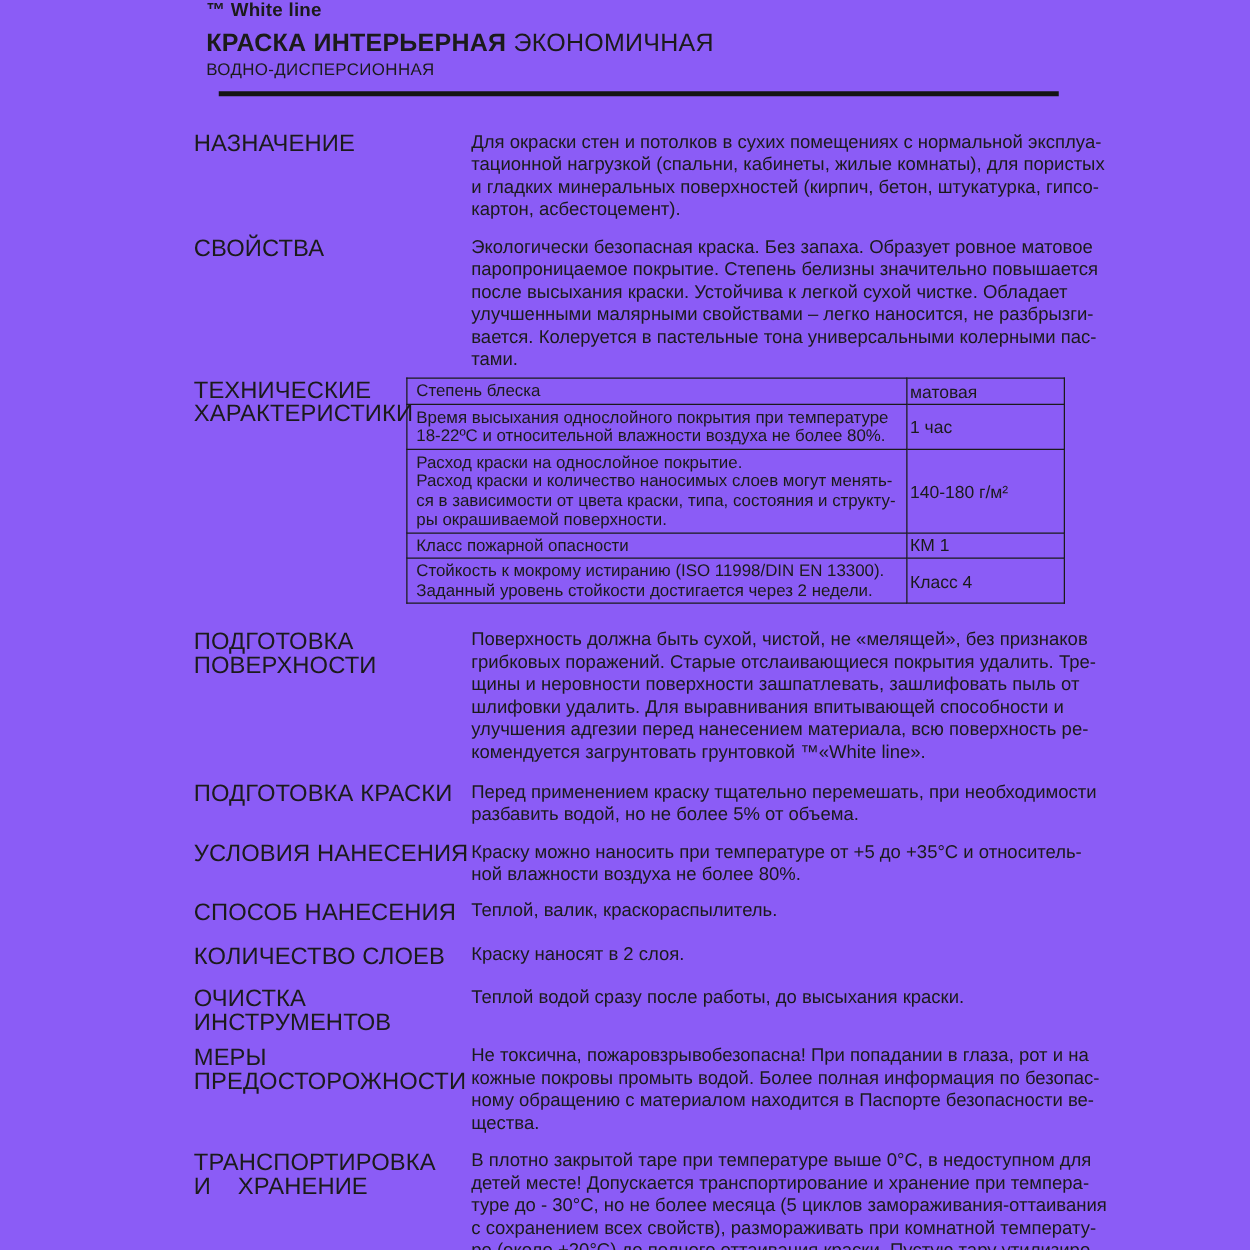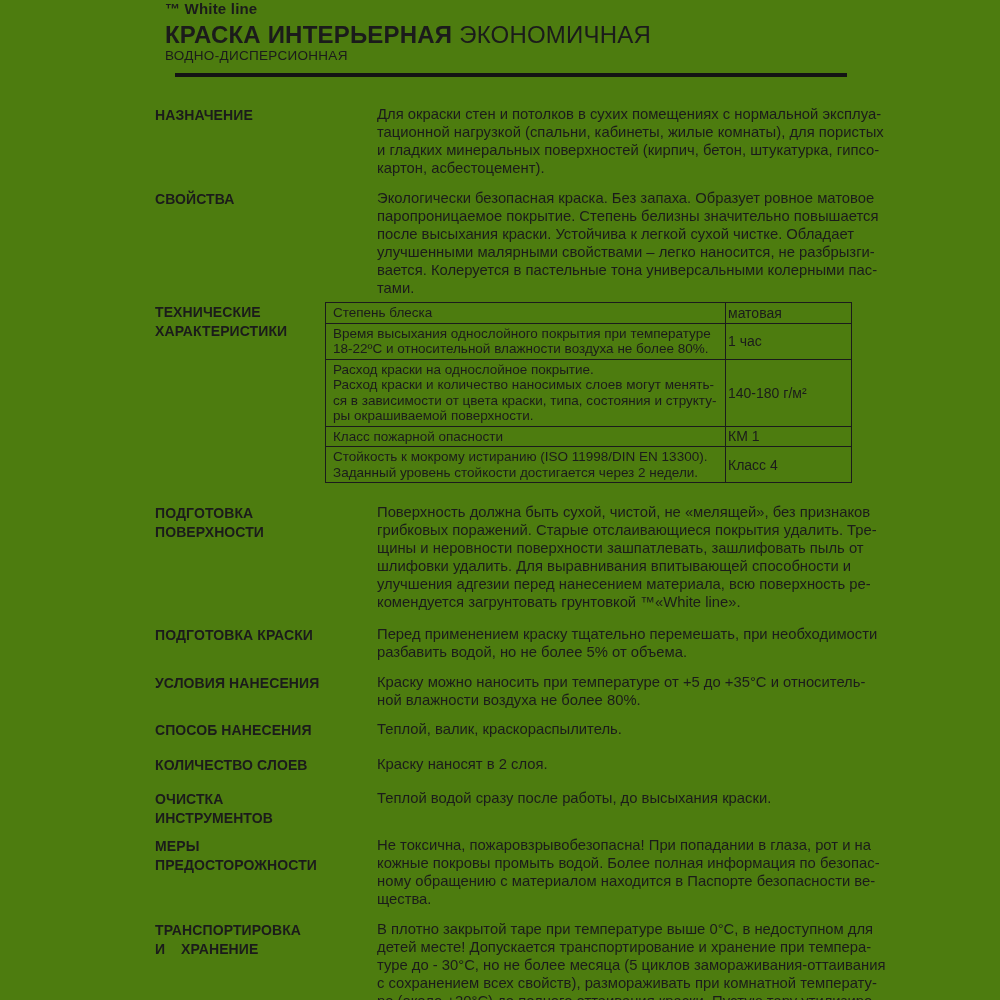--- a/index.html
+++ b/index.html
@@ -1,32 +1,32 @@
 <!DOCTYPE html>
 <html lang="ru"><head>
 <meta charset="utf-8">
 <style>
   * { margin:0; padding:0; box-sizing:border-box; }
   html,body { background:#ffffff; }
   .page {
-    position:relative; width:1000px; height:1000px; background:#4d7c0f;
+    position:relative; width:1000px; height:1000px; background:#8b5cf6;
     overflow:hidden; color:#1b1b1b;
     font-family:"Liberation Sans","DejaVu Sans",sans-serif;
     -webkit-font-smoothing:antialiased;
   }
   .content { margin-left:155px; width:700px; padding-top:1px; }
   .header { padding-left:10px; }
   .brand { font-weight:700; font-size:15px; line-height:16px; letter-spacing:.2px; }
-  .title { margin-top:7px; font-size:24px; line-height:22px; letter-spacing:.2px; white-space:nowrap; }
+  .title { margin-top:7px; font-size:20px; line-height:22px; letter-spacing:.2px; white-space:nowrap; }
   .title .b { font-weight:700; }
   .subtitle { font-size:13.5px; line-height:15px; margin-top:2px; letter-spacing:.3px; }
   .rule { margin-top:10px; margin-left:10px; width:672px; height:4px; background:#141414; }
   .sections { margin-top:28px; }
   section.row { display:grid; grid-template-columns:178px 1fr; align-items:start; }
-  .label { font-weight:700; font-size:14px; line-height:19px; white-space:pre; letter-spacing:.1px; padding-top:1px; }
+  .label { font-weight:400; font-size:19px; line-height:19px; white-space:pre; letter-spacing:.1px; padding-top:1px; }
   .body { font-size:14.8px; line-height:18px; white-space:pre;margin-left:44px; }
   .mb5{margin-bottom:5px} .mb8{margin-bottom:8px} .mb11{margin-bottom:11px}
   .mb12{margin-bottom:12px} .mb14{margin-bottom:14px} .mb15{margin-bottom:15px}
   .mb20{margin-bottom:20px}
   .tech-table { border-collapse:collapse; table-layout:fixed; width:527px; margin-left:-8px;padding-left:12px; }
   .tech-table td { border:1.6px solid #1b1b1b; vertical-align:middle; }
   td.param { width:400px; font-size:13.5px; line-height:15.5px; padding:2px 4px 2px 7px; white-space:pre; }
   td.value { font-size:14px; line-height:16px; padding:1px 2px; }
 </style>
 </head>

